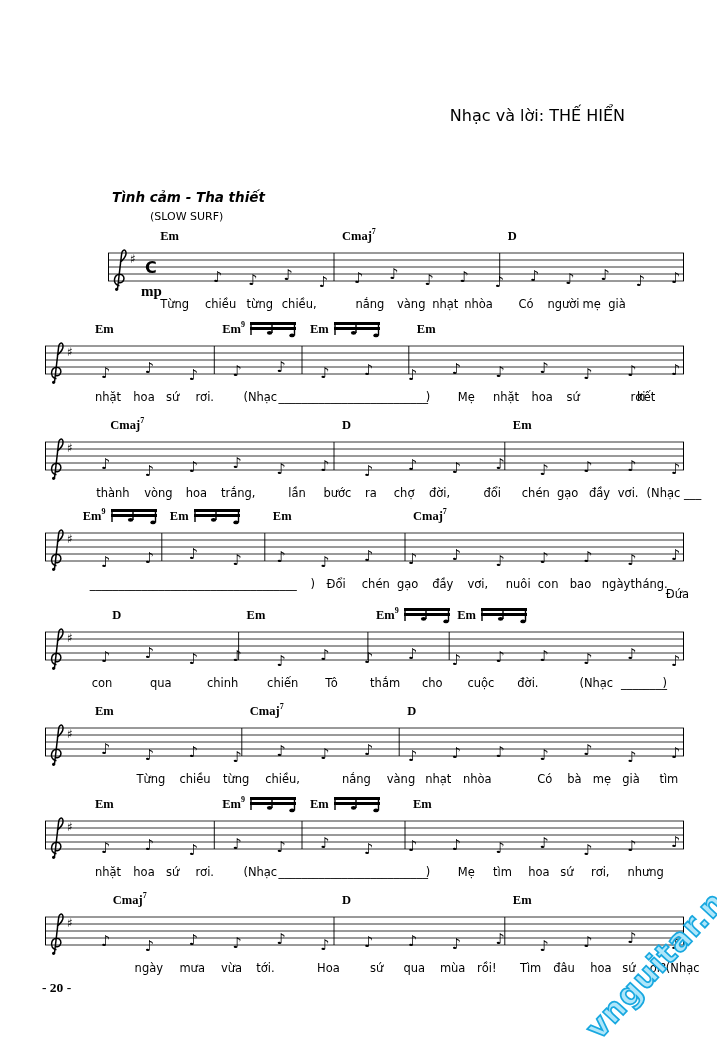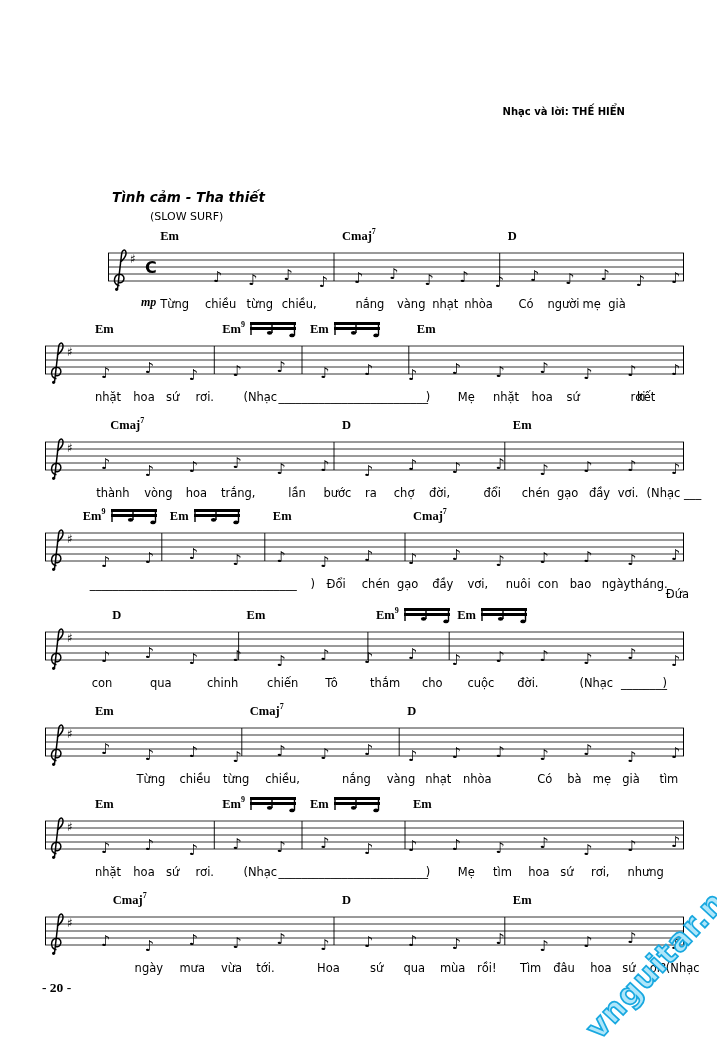--- a/index.html
+++ b/index.html
@@ -6,21 +6,21 @@
   .page{
     position:relative; width:717px; height:1049px; background:#ffffff;
     font-family:"DejaVu Sans", sans-serif; color:#000; overflow:hidden;
     margin:0 auto;
   }
   .title{
     position:absolute; top:42px; left:0; width:100%; text-align:center;
     font-size:30px; font-weight:bold; letter-spacing:0.5px; white-space:nowrap;
   }
   .credit{
-    position:absolute; top:106px; right:92px; font-size:10px; font-weight:bold;
+    position:absolute; top:106px; right:92px; font-size:16px; font-weight:normal;
     white-space:nowrap;
   }
   .tempo{
     position:absolute; top:189px; left:112px; font-size:13.5px;
     font-weight:bold; font-style:italic; white-space:nowrap;
   }
   .tempo-sub{
     position:absolute; top:210px; left:150px; font-size:11px; white-space:nowrap;
   }
   .system{position:absolute; left:45px; width:640px; height:92px;}
@@ -31,23 +31,23 @@
     display:inline-flex; align-items:flex-start;
   }
   .chord sup{font-size:8px; line-height:1; margin-top:-1px;}
   .chord svg{margin-left:5px; margin-top:0px;}
   .chord svg rect, .chord svg ellipse{fill:#000;}
   .staff{position:relative; height:52px;}
   .staff svg text{font-family:"DejaVu Sans", sans-serif;}
   .lyricrow{position:relative; height:16px;}
   .lyr{position:absolute; top:0; font-size:11.5px; white-space:nowrap;}
   .mp{
-    position:absolute; left:15%; top:64px; z-index:2;
-    font-family:"Liberation Serif", serif; font-style:italic; font-weight:bold;
-    font-size:12px;
+    position:absolute; left:15%; top:52px; z-index:2;
+    font-family:"Liberation Serif", serif; font-weight:bold;
+    font-size:15px;
   }
   .pageno{
     position:absolute; top:980px; left:42px;
     font-family:"Liberation Serif", serif; font-weight:bold; font-size:13.5px;
   }
   .watermark{
     position:absolute; left:543px; top:933px; width:250px; text-align:center;
     transform:rotate(-47deg); transform-origin:50% 50%;
     font-size:31px; font-weight:bold; letter-spacing:1px;
     color:#aee6fa; -webkit-text-stroke:1.7px #18a8e0; white-space:nowrap; z-index:5;

